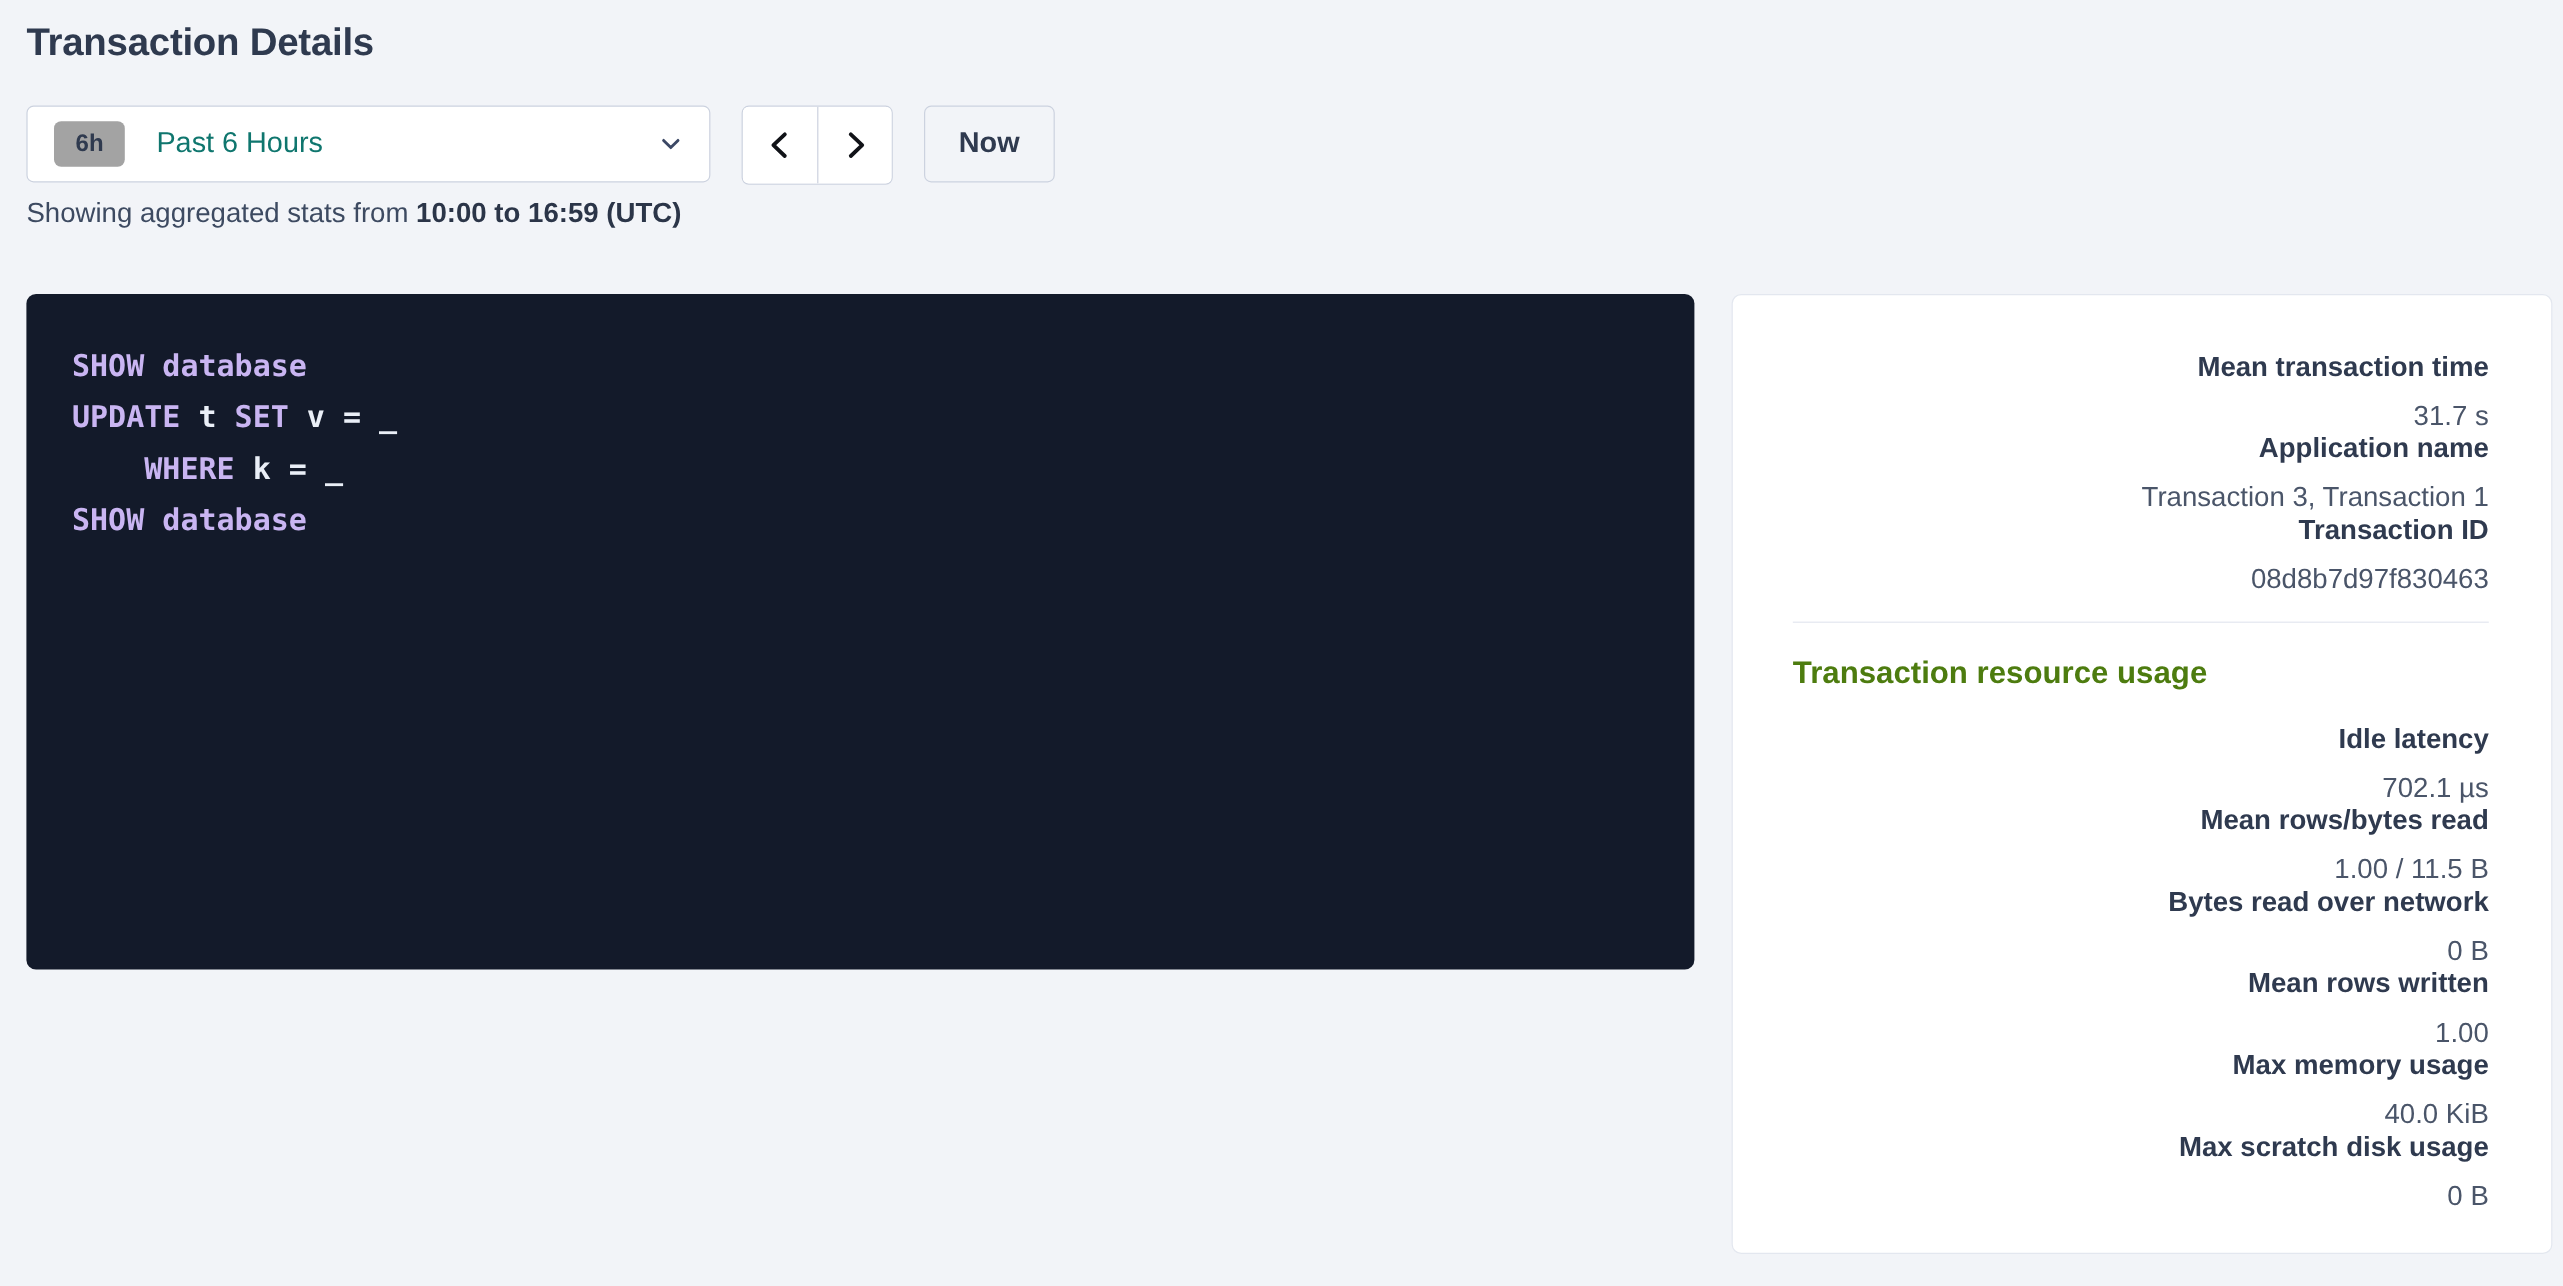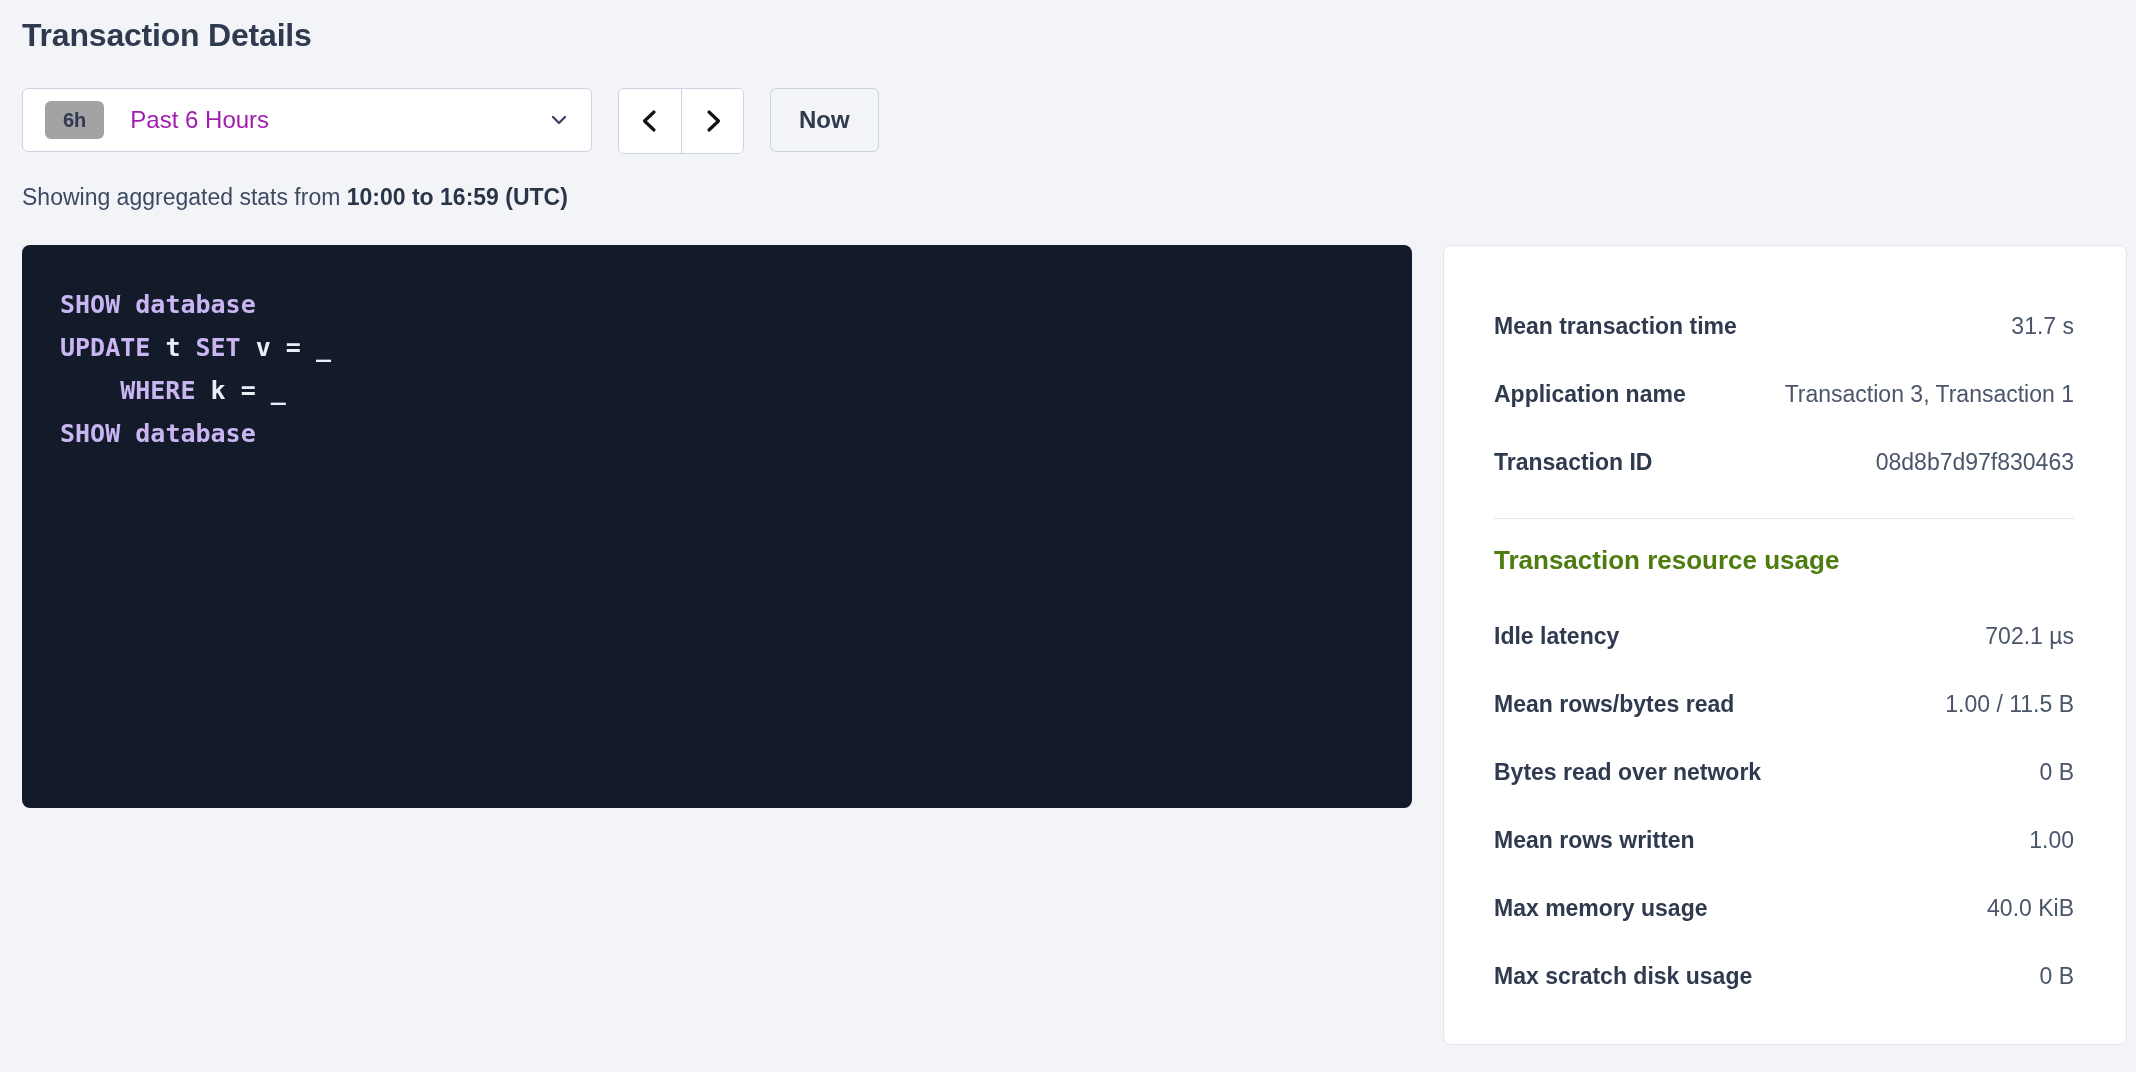--- a/index.html
+++ b/index.html
@@ -60,21 +60,21 @@
     font-weight: 700;
     border-radius: 6px;
     padding: 9px 18px;
     line-height: 1;
     flex: none;
   }
 
   .range-label {
     margin-left: 26px;
     font-size: 24px;
-    color: #a21caf;
+    color: #0f766e;
     flex: 1;
   }
 
   .chevron-down {
     width: 20px;
     height: 20px;
     flex: none;
     display: block;
   }
 
@@ -110,21 +110,21 @@
     font-weight: 700;
     color: #2f3a4f;
     cursor: pointer;
     display: flex;
     align-items: center;
   }
 
   .subcaption {
     position: absolute;
     left: 22px;
-    top: 184px;
+    top: 164px;
     font-size: 23px;
     color: #3d4a61;
   }
   .subcaption b { font-weight: 700; color: #2b3548; }
 
   
   .code-panel {
     position: absolute;
     left: 22px;
     top: 245px;
@@ -156,23 +156,24 @@
     width: 684px;
     height: 800px;
     background: #ffffff;
     border: 1px solid #e3e7ef;
     border-radius: 8px;
     padding: 46px 52px 0 50px;
   }
 
   .stat-row {
     display: flex;
-    align-items: center;
+    align-items: flex-end;
     justify-content: space-between;
     height: 68px;
+    flex-direction: column;
   }
 
   .stat-label {
     font-size: 23px;
     font-weight: 700;
     color: #2f3a4f;
     white-space: nowrap;
   }
 
   .stat-value {

